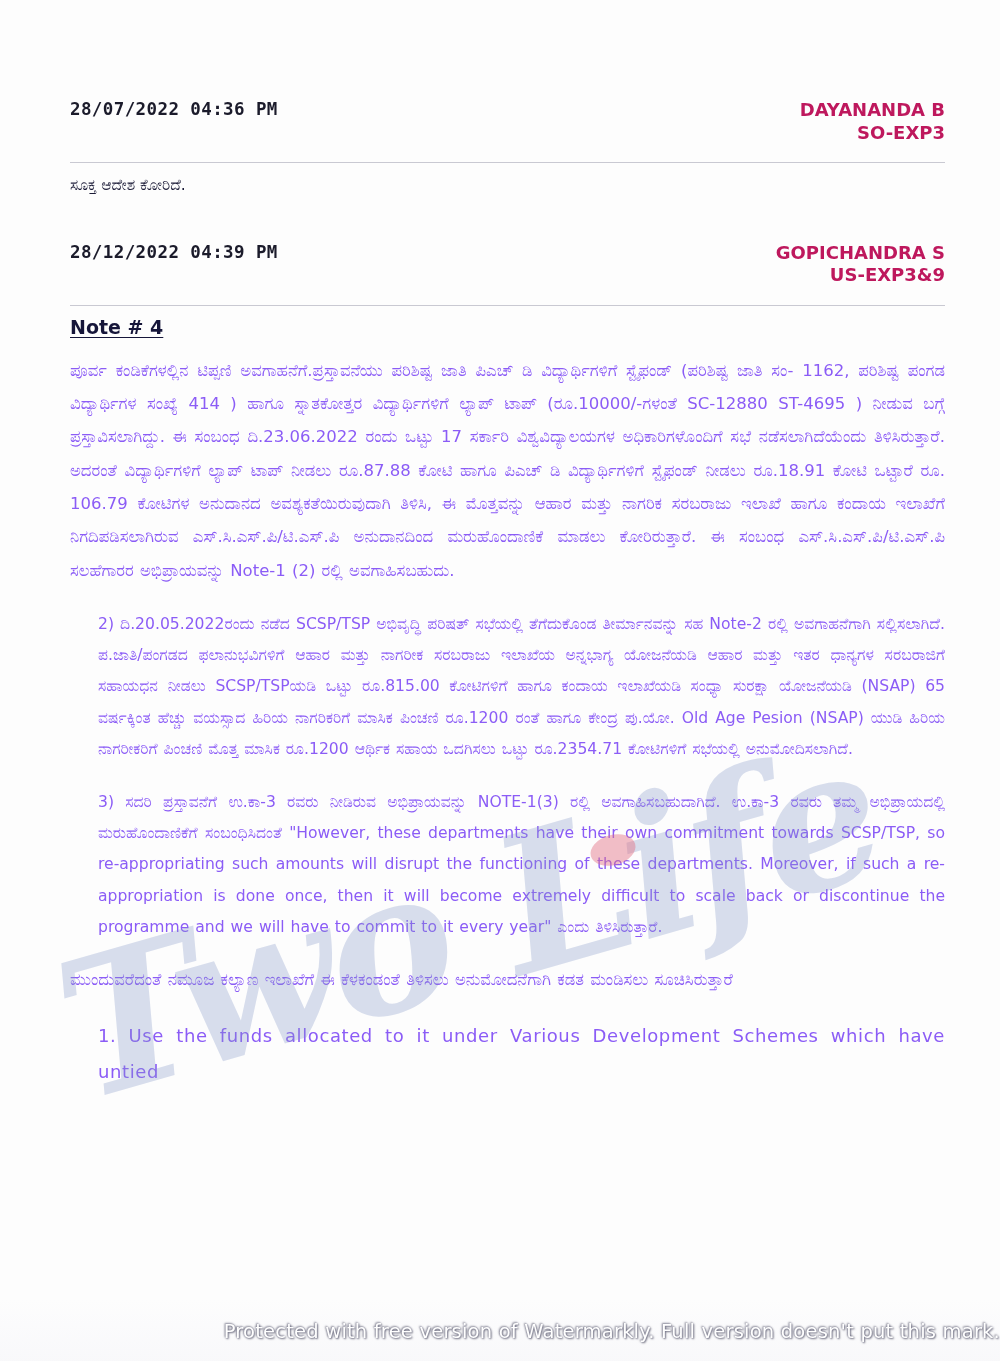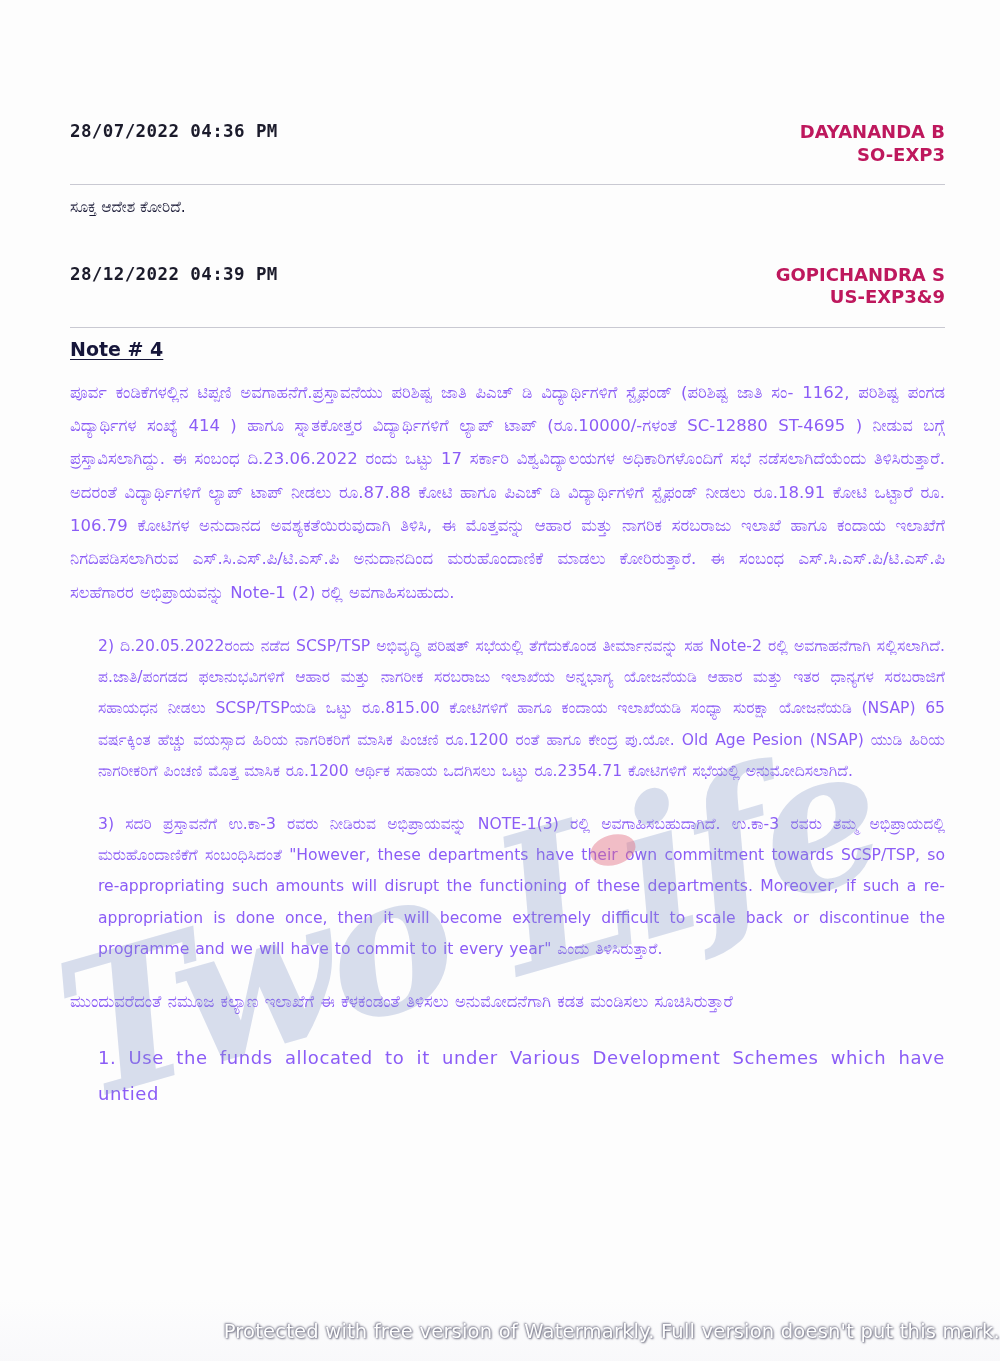--- a/index.html
+++ b/index.html
@@ -17,21 +17,21 @@
   }
   .page {
     position: absolute;
     inset: 0;
     background: #fdfdfd;
   }
   .content {
     position: absolute;
     left: 70px;
     right: 55px;
-    top: 121px;
+    top: 99px;
   }
 
   
   .note-head {
     display: flex;
     justify-content: space-between;
     align-items: flex-start;
   }
   .stamp-date {
     font-family: "DejaVu Sans Mono", monospace;

